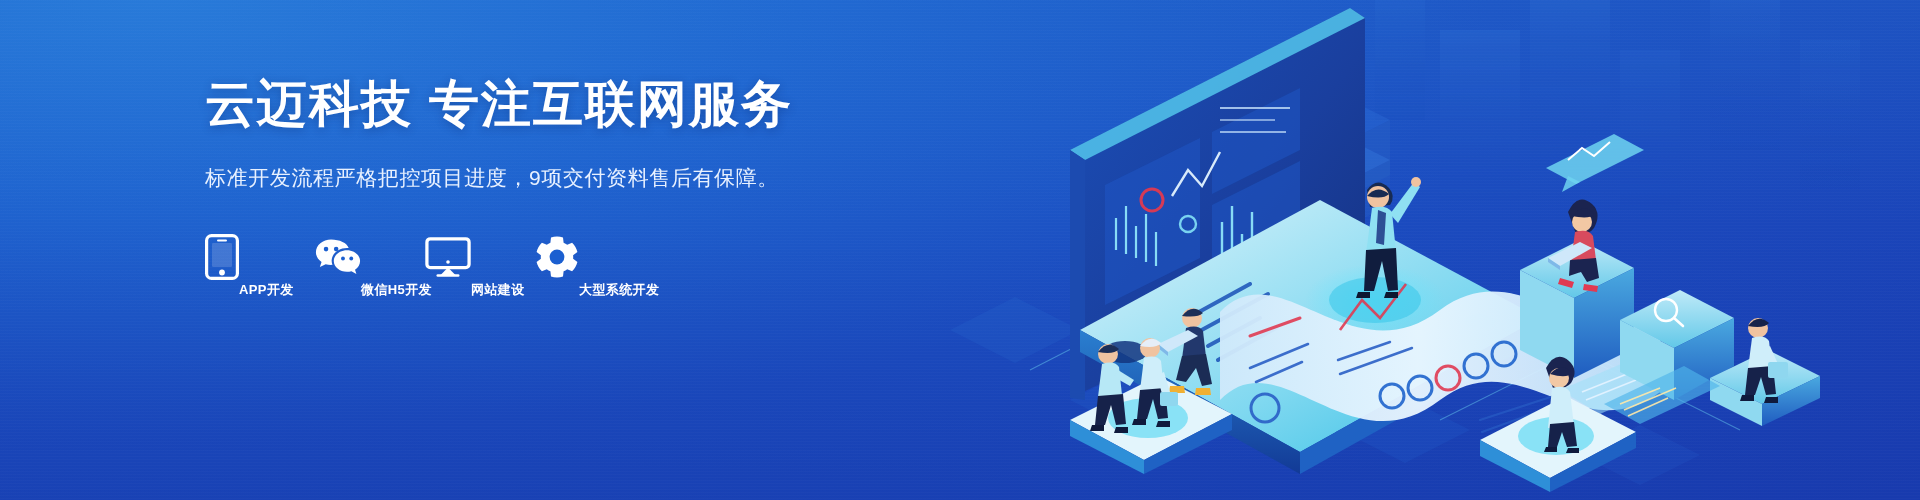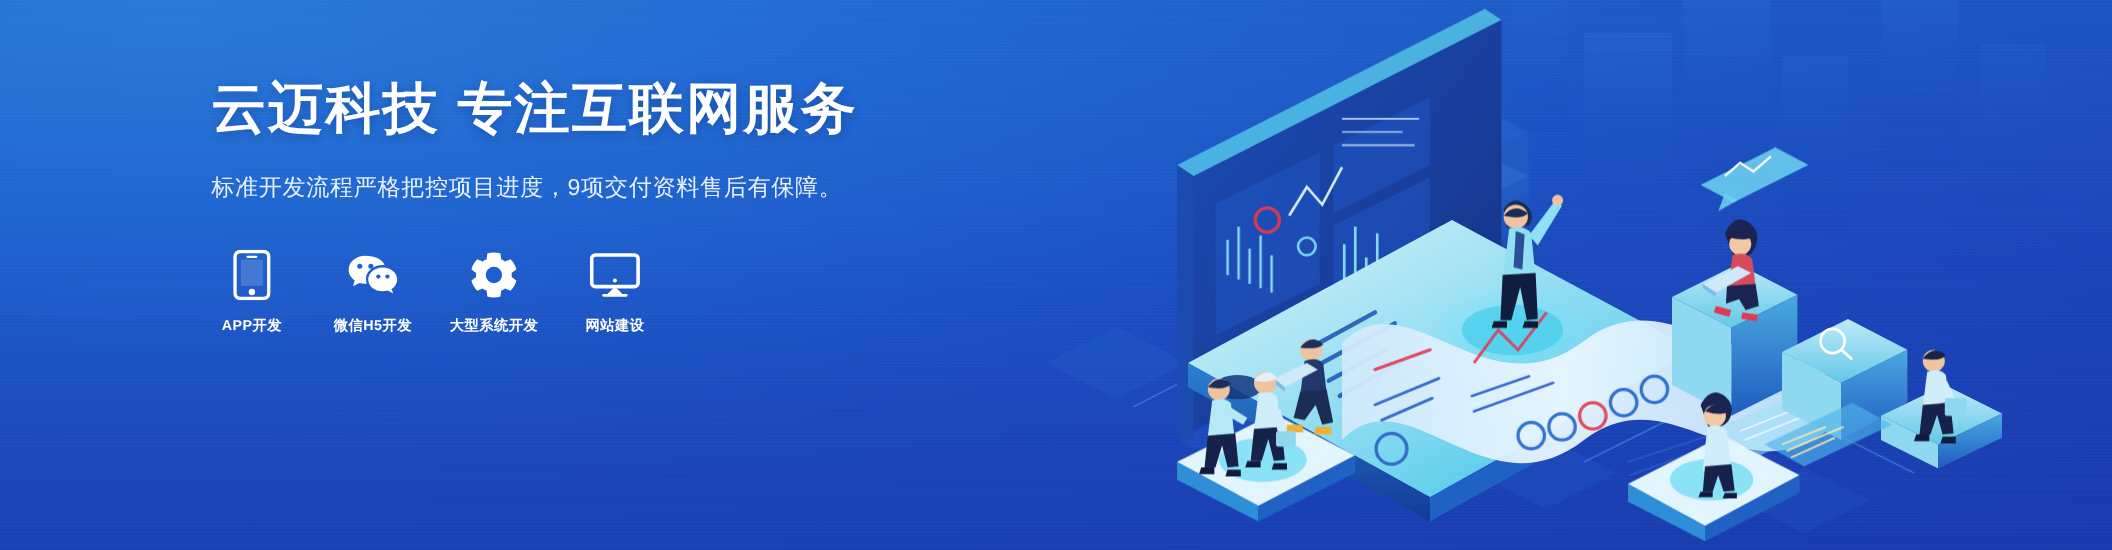--- a/index.html
+++ b/index.html
@@ -25,21 +25,21 @@
   }
   
   .bg-lines{
     position:absolute; inset:0;
     background:repeating-linear-gradient(180deg, rgba(255,255,255,.030) 0px, rgba(255,255,255,.030) 1px, rgba(0,0,0,0) 1px, rgba(0,0,0,0) 3px);
     opacity:.55; pointer-events:none;
   }
 
   
   .content{
-    position:absolute; left:192px; top:0; height:372px;
+    position:absolute; left:205px; top:0; height:372px;
     width:760px;
     display:flex; flex-direction:column; justify-content:center;
     z-index:6;
   }
   .headline{
     font-size:50px;
     font-weight:700;
     color:#ffffff;
     letter-spacing:2px;
     line-height:1.15;
@@ -58,21 +58,21 @@
 
   
   .services{
     display:flex;
     align-items:flex-end;
     gap:36px;
     margin-top:34px;
   }
   .service{
     width:74px;
-    display:flex; flex-direction:column; align-items:center;
+    display:flex; flex-direction:row; align-items:flex-end;
     cursor:pointer;
   }
   .svc-icon{
     height:46px; width:46px;
     display:flex; align-items:center; justify-content:center;
     margin-bottom:16px;
   }
   .svc-icon svg{ display:block; }
   .svc-label{
     font-size:13px; font-weight:700; color:#ffffff;
@@ -424,42 +424,42 @@
                      C46.9 32.6 49 29.2 49 25.4 Z" fill="#ffffff"></path>
             <circle cx="30.4" cy="22.6" r="2.1" fill="#1b5fd0"></circle>
             <circle cx="39.4" cy="22.6" r="2.1" fill="#1b5fd0"></circle>
           </svg>
         </span>
         <span class="svc-label">微信H5开发</span>
       </div>
 
       <div class="service">
         <span class="svc-icon">
+          <svg width="48" height="42" viewBox="0 0 48 42">
+            <rect x="2" y="2" width="44" height="30" rx="3.5" fill="none" stroke="#ffffff" stroke-width="3.4"></rect>
+            <circle cx="24" cy="26.2" r="1.9" fill="#ffffff"></circle>
+            <path d="M16 40 L24 32 L32 40 Z" fill="#ffffff"></path>
+            <rect x="12" y="39" width="24" height="2.6" rx="1.3" fill="#ffffff"></rect>
+          </svg>
+        </span>
+        <span class="svc-label">网站建设</span>
+      </div>
+
+      <div class="service">
+        <span class="svc-icon">
           <svg width="44" height="44" viewBox="0 0 44 44">
             <path d="M22 1.5 c2.1 0 4.1 .3 6 .9 l.6 5.3 c1.3 .5 2.5 1.2 3.6 2.1 l4.9 -2.1
                      c2.6 2.5 4.5 5.7 5.3 9.3 l-4.3 3.2 c.1 .6 .1 1.2 .1 1.8 s0 1.2 -.1 1.8
                      l4.3 3.2 c-.8 3.6 -2.7 6.8 -5.3 9.3 l-4.9 -2.1 c-1.1 .9 -2.3 1.6 -3.6 2.1
                      l-.6 5.3 c-1.9 .6 -3.9 .9 -6 .9 s-4.1 -.3 -6 -.9 l-.6 -5.3
                      c-1.3 -.5 -2.5 -1.2 -3.6 -2.1 l-4.9 2.1 c-2.6 -2.5 -4.5 -5.7 -5.3 -9.3
                      l4.3 -3.2 c-.1 -.6 -.1 -1.2 -.1 -1.8 s0 -1.2 .1 -1.8 l-4.3 -3.2
                      c.8 -3.6 2.7 -6.8 5.3 -9.3 l4.9 2.1 c1.1 -.9 2.3 -1.6 3.6 -2.1 l.6 -5.3
                      c1.9 -.6 3.9 -.9 6 -.9 Z" fill="#ffffff"></path>
             <circle cx="22" cy="22" r="7.4" fill="#1b5fd0"></circle>
           </svg>
         </span>
         <span class="svc-label">大型系统开发</span>
       </div>
 
-      <div class="service">
-        <span class="svc-icon">
-          <svg width="48" height="42" viewBox="0 0 48 42">
-            <rect x="2" y="2" width="44" height="30" rx="3.5" fill="none" stroke="#ffffff" stroke-width="3.4"></rect>
-            <circle cx="24" cy="26.2" r="1.9" fill="#ffffff"></circle>
-            <path d="M16 40 L24 32 L32 40 Z" fill="#ffffff"></path>
-            <rect x="12" y="39" width="24" height="2.6" rx="1.3" fill="#ffffff"></rect>
-          </svg>
-        </span>
-        <span class="svc-label">网站建设</span>
-      </div>
-
     </div>
   </div>
 </div>
 
 </body></html>

